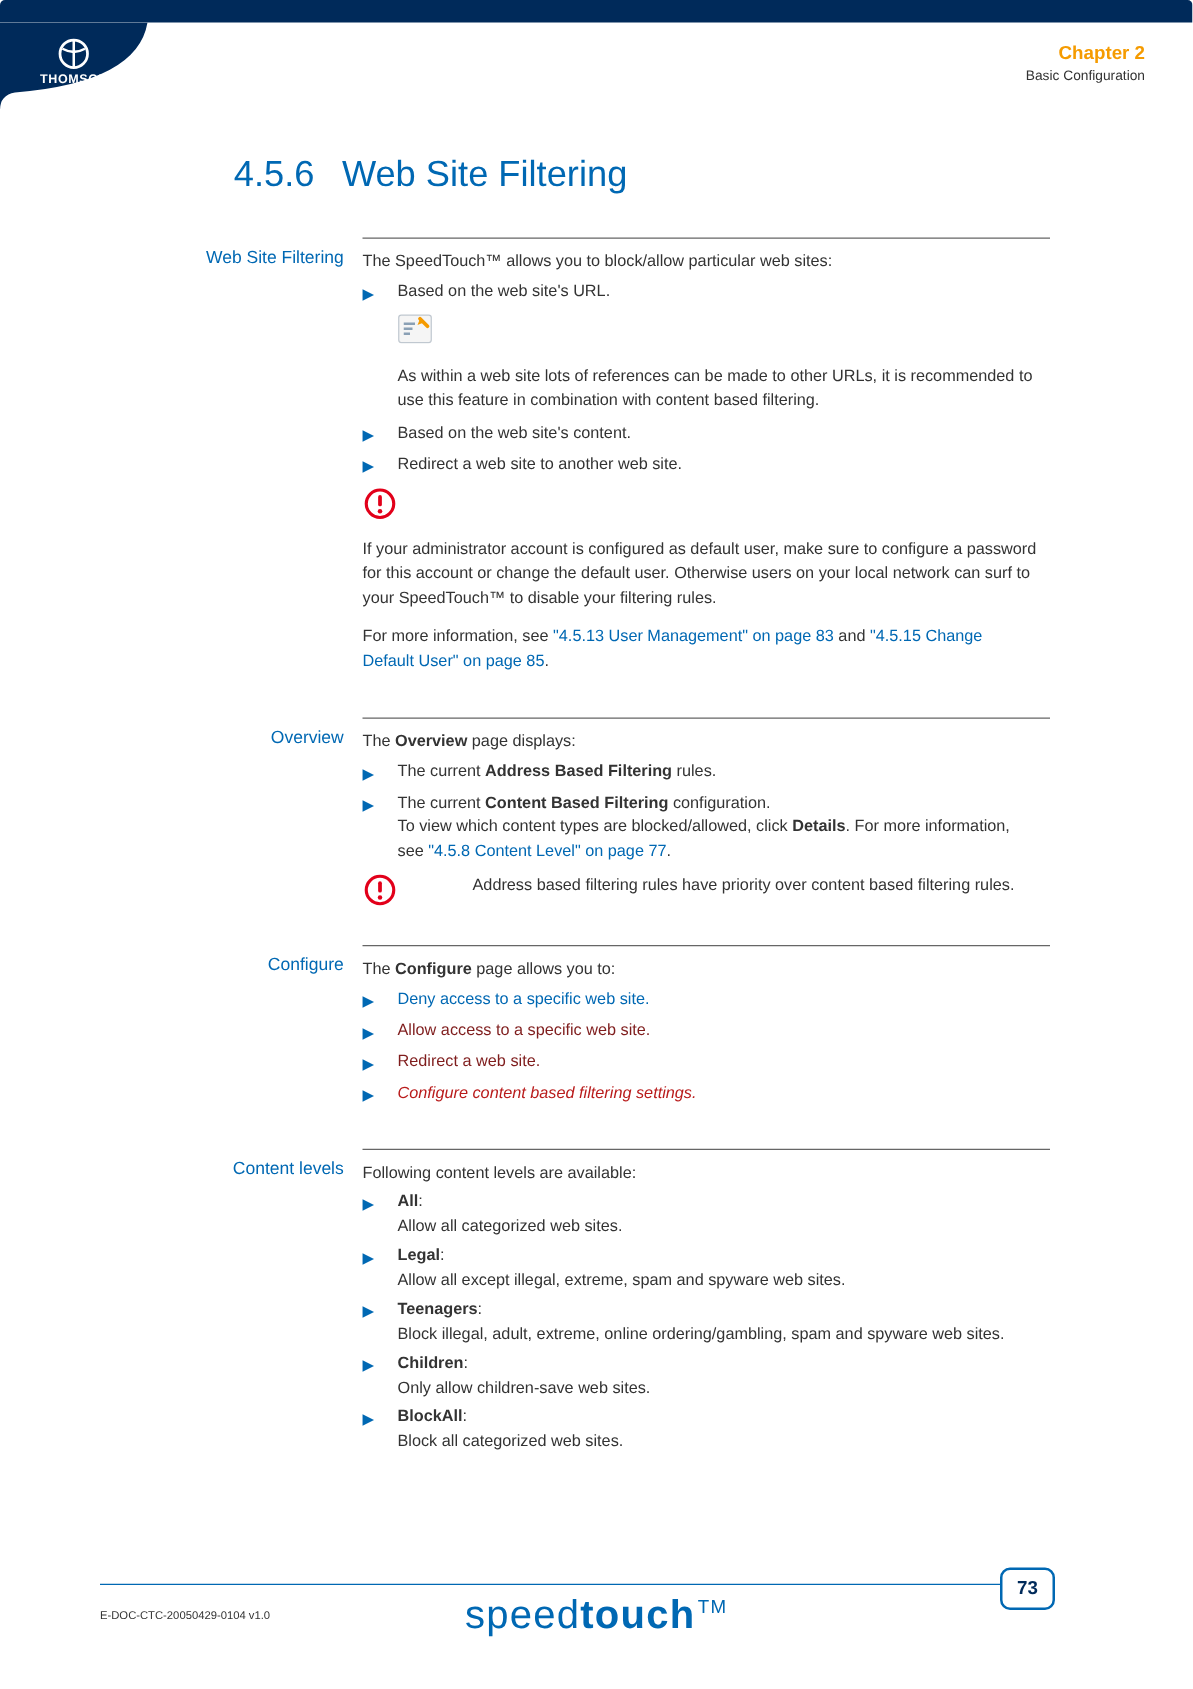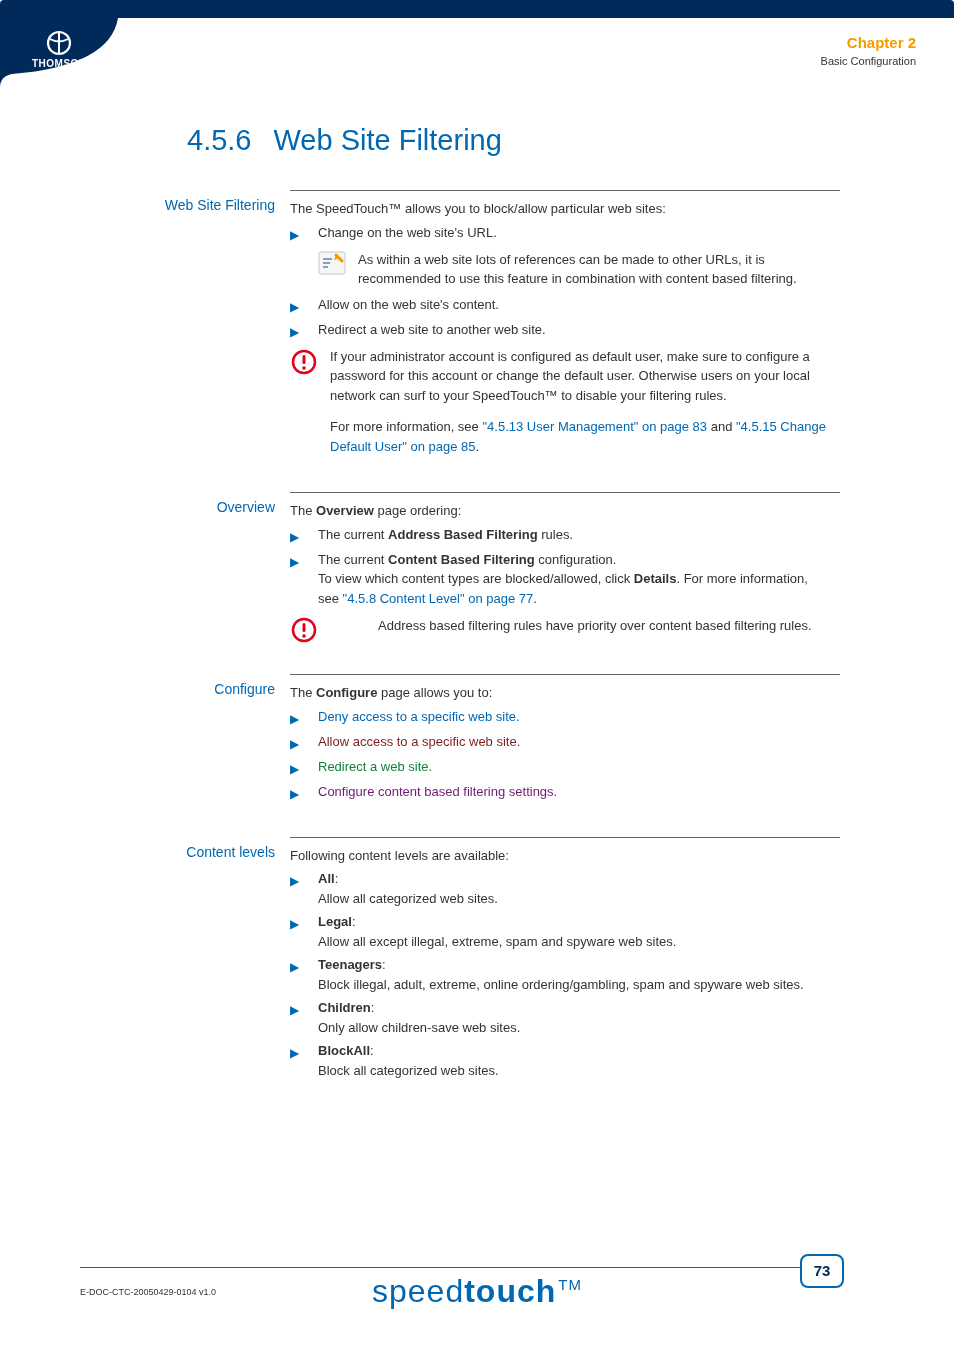--- a/index.html
+++ b/index.html
@@ -108,20 +108,21 @@
     color: #0068b3;
     font-size: 12px;
     padding-top: 3px;
   }
   .b-body {
     flex: 1;
   }
   .note {
     display: flex;
     margin: 6px 0 6px 28px;
+    flex-direction: column;
   }
   .note .n-icon {
     flex: 0 0 40px;
     padding-top: 1px;
   }
   .note .n-body {
     flex: 1;
   }
   .note-full {
     display: flex;
@@ -209,37 +210,37 @@
 
   <div class="content">
 
     <div class="row">
       <div class="label">Web Site Filtering</div>
       <div class="body">
         <div>The SpeedTouch™ allows you to block/allow particular web sites:</div>
 
         <div class="bullet">
           <div class="b-icon">▶</div>
-          <div class="b-body">Change on the web site's URL.</div>
+          <div class="b-body">Based on the web site's URL.</div>
         </div>
         <div class="note">
           <div class="n-icon">
             <svg class="tip-svg" width="28" height="24" viewBox="0 0 28 24">
               <rect x="1" y="1" width="26" height="22" rx="2" fill="#f5f5f5" stroke="#c0c8d0"></rect>
               <path d="M5 8 L14 8 M5 12 L12 12 M5 16 L10 16" stroke="#8aa0b5" stroke-width="2"></path>
               <path d="M18 4 L24 10" stroke="#f59b00" stroke-width="3" stroke-linecap="round"></path>
               <path d="M18 4 L16 9 L21 7 Z" fill="#f59b00"></path>
             </svg>
           </div>
           <div class="n-body">As within a web site lots of references can be made to other URLs, it is recommended to use this feature in combination with content based filtering.</div>
         </div>
 
         <div class="bullet">
           <div class="b-icon">▶</div>
-          <div class="b-body">Allow on the web site's content.</div>
+          <div class="b-body">Based on the web site's content.</div>
         </div>
 
         <div class="bullet">
           <div class="b-icon">▶</div>
           <div class="b-body">Redirect a web site to another web site.</div>
         </div>
 
         <div class="note" style="margin-left:0;">
           <div class="n-icon">
             <svg class="warn-svg" width="28" height="28" viewBox="0 0 28 28">
@@ -255,21 +256,21 @@
             </div>
           </div>
         </div>
       </div>
     </div>
 
     <div class="row">
       <div class="label">Overview</div>
       <div class="body">
         <div>
-          <span>The </span><b>Overview</b><span> page ordering:</span>
+          <span>The </span><b>Overview</b><span> page displays:</span>
         </div>
         <div class="bullet">
           <div class="b-icon">▶</div>
           <div class="b-body">
             <span>The current </span><b>Address Based Filtering</b><span> rules.</span>
           </div>
         </div>
         <div class="bullet">
           <div class="b-icon">▶</div>
           <div class="b-body">
@@ -299,25 +300,25 @@
         <div class="bullet">
             <div class="b-icon">▶</div>
             <div class="b-body simple-item"><span class="after-black" style="color:#0068b3;">Deny access to a specific web site.</span></div>
           </div>
         <div class="bullet">
             <div class="b-icon">▶</div>
             <div class="b-body" style="color:#7f1d1d;">Allow access to a specific web site.</div>
           </div>
         <div class="bullet">
             <div class="b-icon">▶</div>
-            <div class="b-body" style="color:#15803d;">Redirect a web site.</div>
-          </div>
-        <div class="bullet">
-            <div class="b-icon">▶</div>
-            <div class="b-body" style="color:#701a75;">Configure content based filtering settings.</div>
+            <div class="b-body" style="color:#7f1d1d;">Redirect a web site.</div>
+          </div>
+        <div class="bullet">
+            <div class="b-icon">▶</div>
+            <div class="b-body" style="color:#b91c1c;font-style:italic;">Configure content based filtering settings.</div>
           </div>
       </div>
     </div>
 
     <div class="row">
       <div class="label">Content levels</div>
       <div class="body">
         <div>Following content levels are available:</div>
 
         <div class="bullet">

